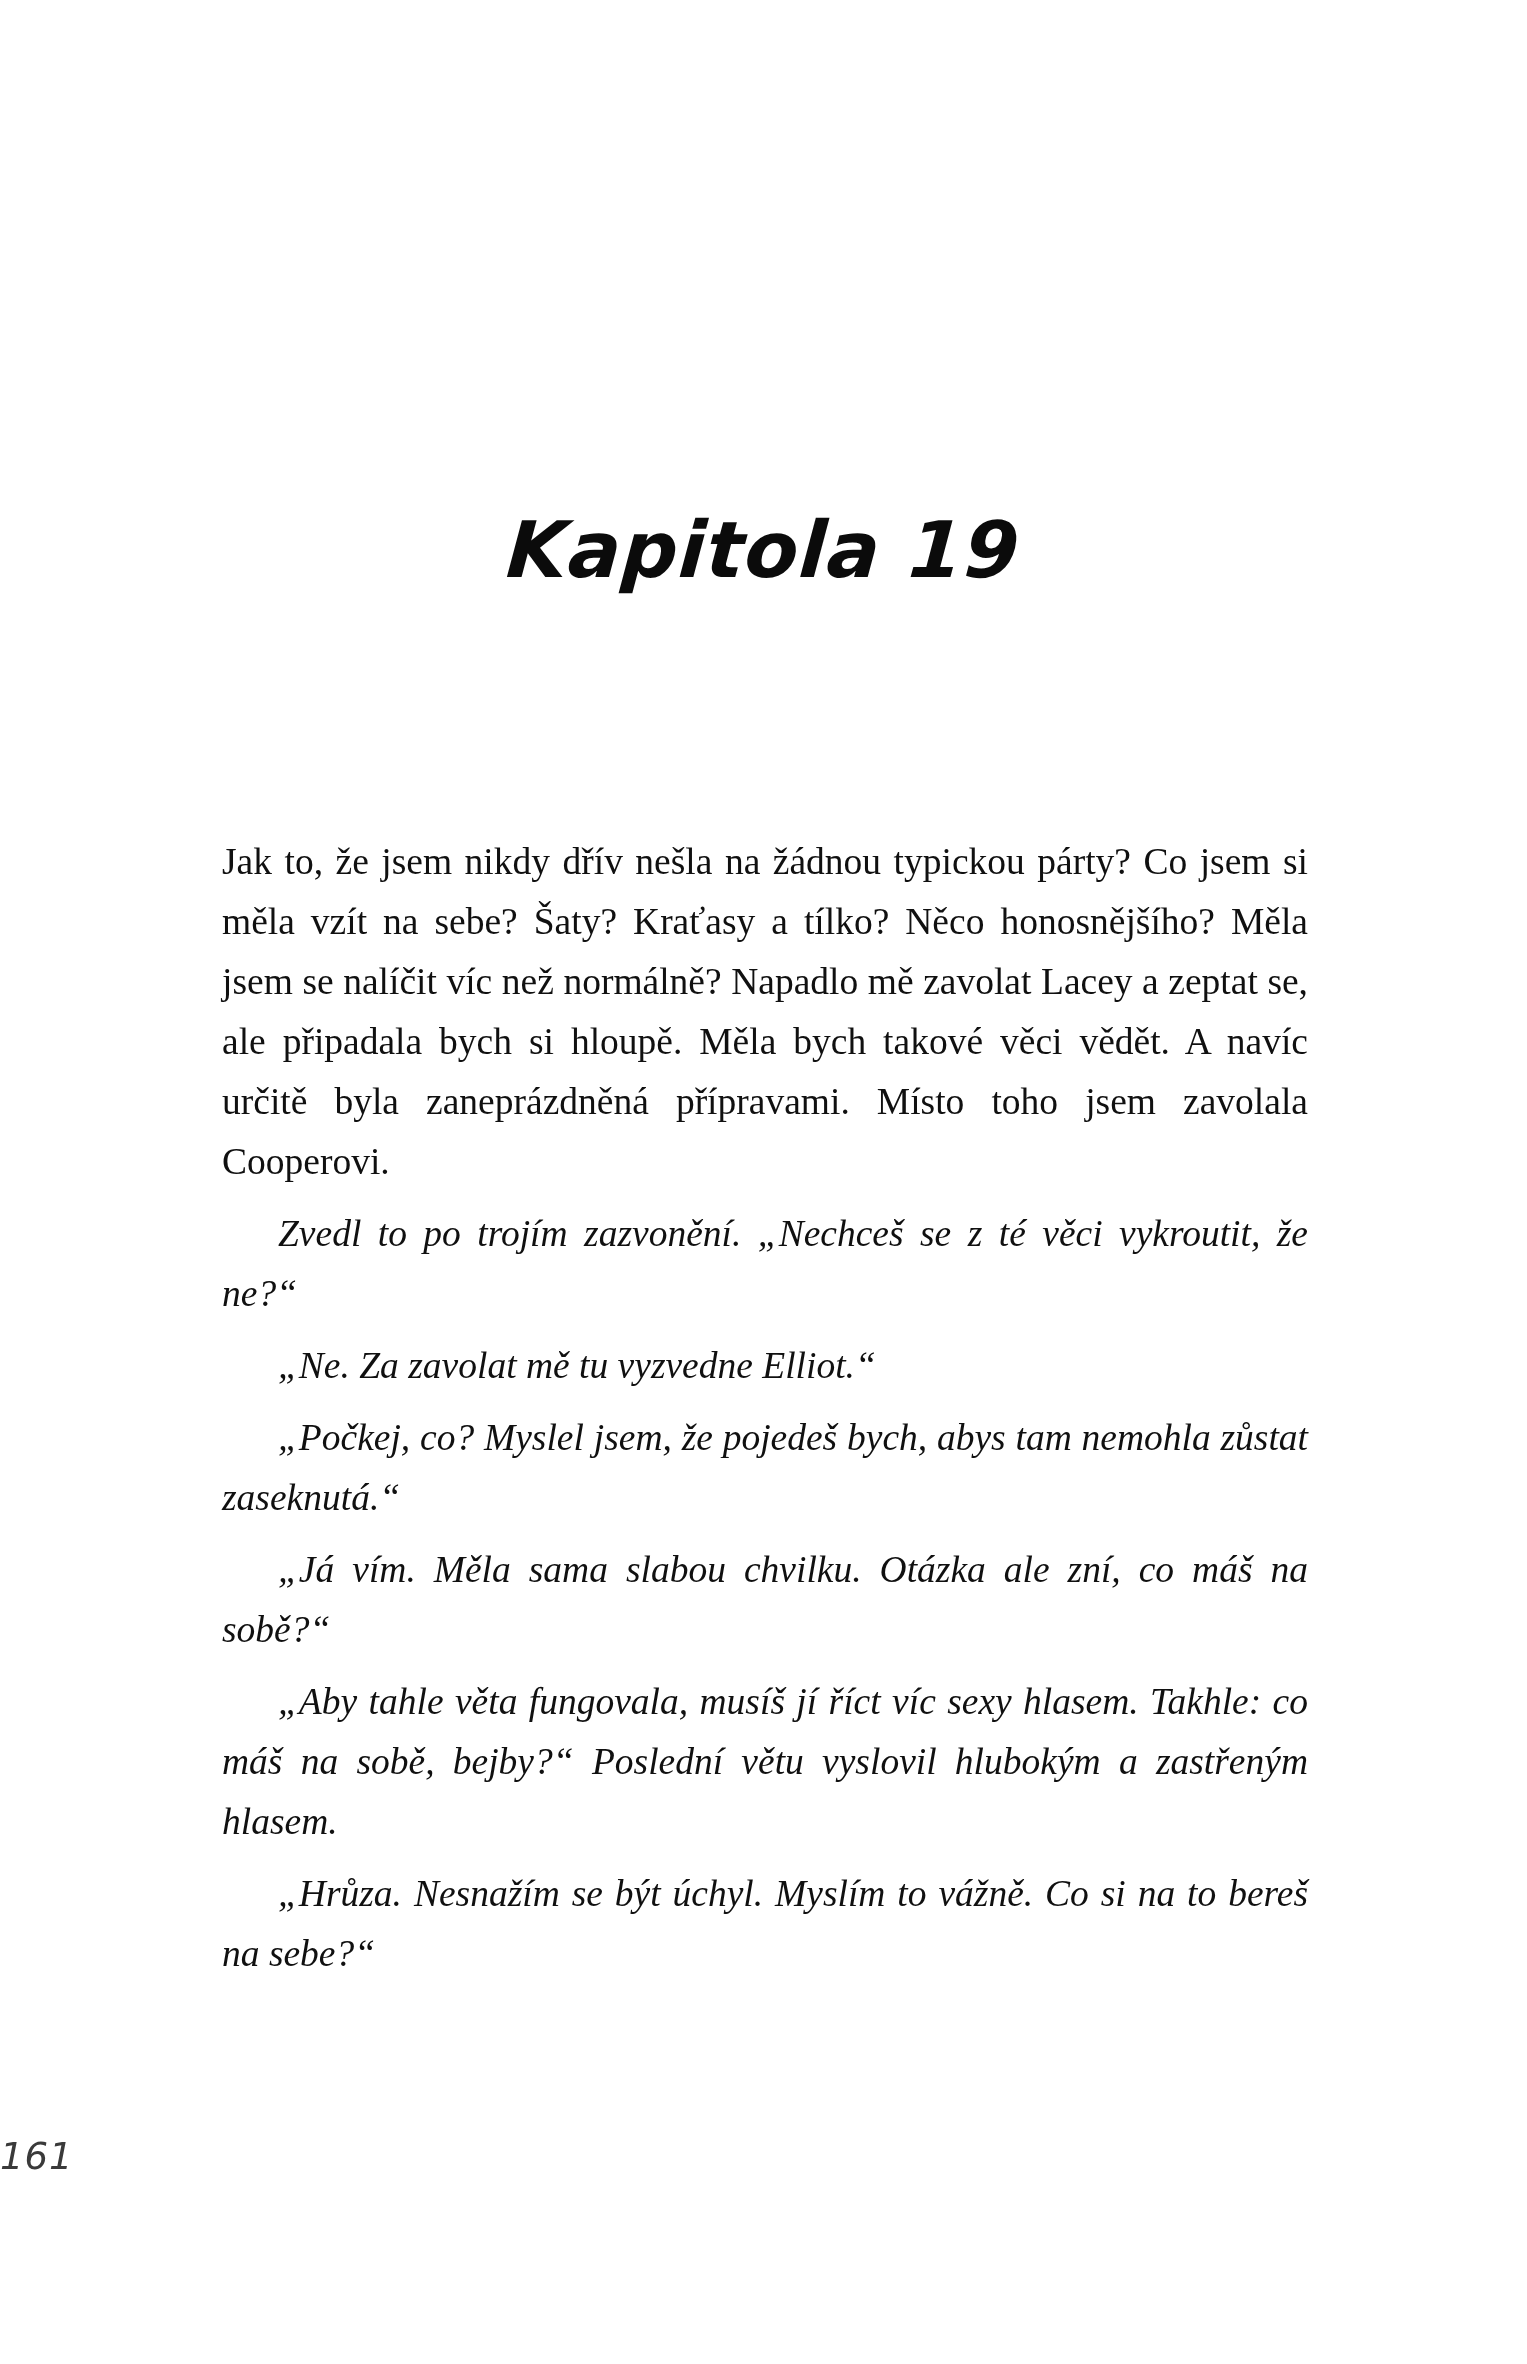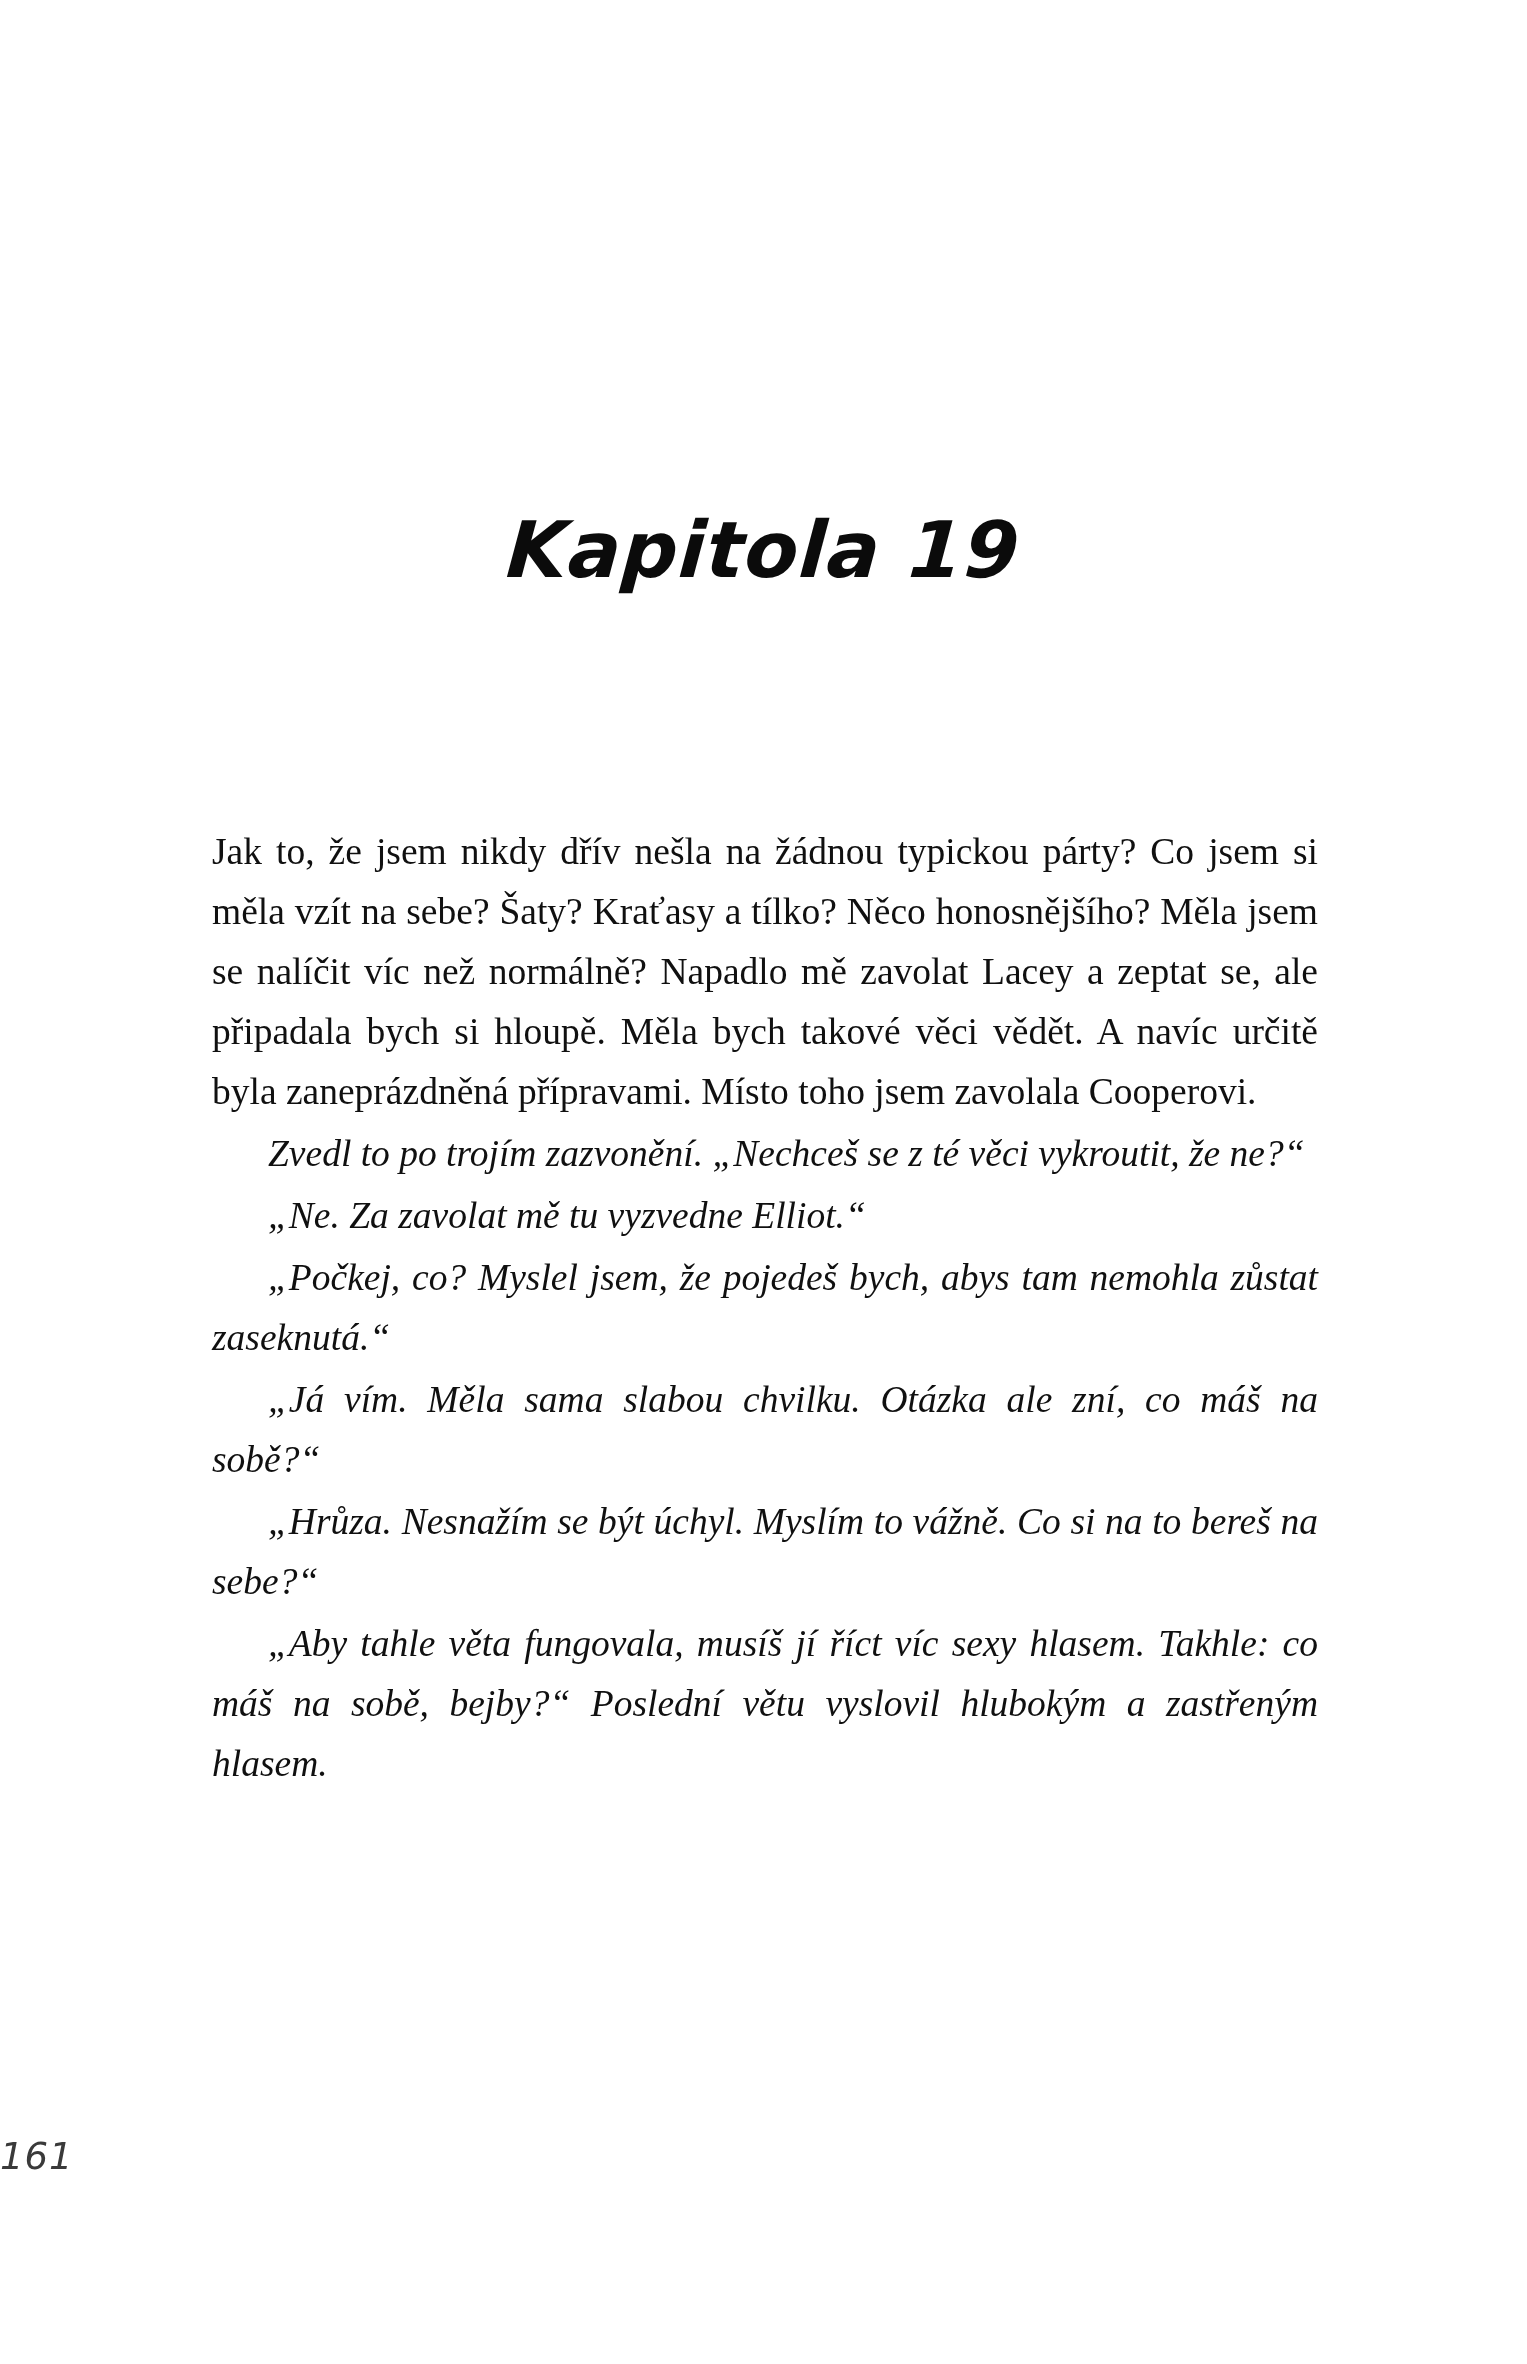--- a/index.html
+++ b/index.html
@@ -41,21 +41,21 @@
     left: 210px;
     width: 1110px;
     font-family: "Liberation Serif", serif;
     font-size: 37.5px;
     line-height: 60px;
     color: #101010;
     text-align: justify;
     hyphens: manual;
   }
   .body-text p {
-    margin: 2px;
+    margin: 12px;
   }
   .body-text p.indent {
     text-indent: 56px;
     font-style: italic;
   }
   .page-number {
     position: absolute;
     top: 2135px;
     left: 0;
     width: 1527px;
@@ -73,19 +73,19 @@
 <div class="page">
 
   <div class="chapter-heading">Kapitola 19</div>
 
   <div class="body-text">
     <p>Jak to, že jsem nikdy dřív nešla na žádnou typickou párty? Co jsem si měla vzít na sebe? Šaty? Kraťasy a tílko? Něco honosnějšího? Měla jsem se nalíčit víc než normálně? Napadlo mě zavolat Lacey a zeptat se, ale připadala bych si hloupě. Měla bych takové věci vědět. A navíc určitě byla zaneprázdněná přípravami. Místo toho jsem zavolala Cooperovi.</p>
     <p class="indent">Zvedl to po trojím zazvonění. „Nechceš se z té věci vykroutit, že ne?“</p>
     <p class="indent">„Ne. Za zavolat mě tu vyzvedne Elliot.“</p>
     <p class="indent">„Počkej, co? Myslel jsem, že pojedeš bych, abys tam nemohla zůstat zaseknutá.“</p>
     <p class="indent">„Já vím. Měla sama slabou chvilku. Otázka ale zní, co máš na sobě?“</p>
+    <p class="indent">„Aby tahle věta fungovala, musíš jí říct víc sexy hlasem. Takhle: co máš na sobě, bejby?“ Poslední větu vyslovil hlubokým a zastřeným hlasem.</p>
     <p class="indent">„Hrůza. Nesnažím se být úchyl. Myslím to vážně. Co si na to bereš na sebe?“</p>
-    <p class="indent">„Aby tahle věta fungovala, musíš jí říct víc sexy hlasem. Takhle: co máš na sobě, bejby?“ Poslední větu vyslovil hlubokým a zastřeným hlasem.</p>
   </div>
 
   <div class="page-number">161</div>
 
 </div>
 
 </body></html>

